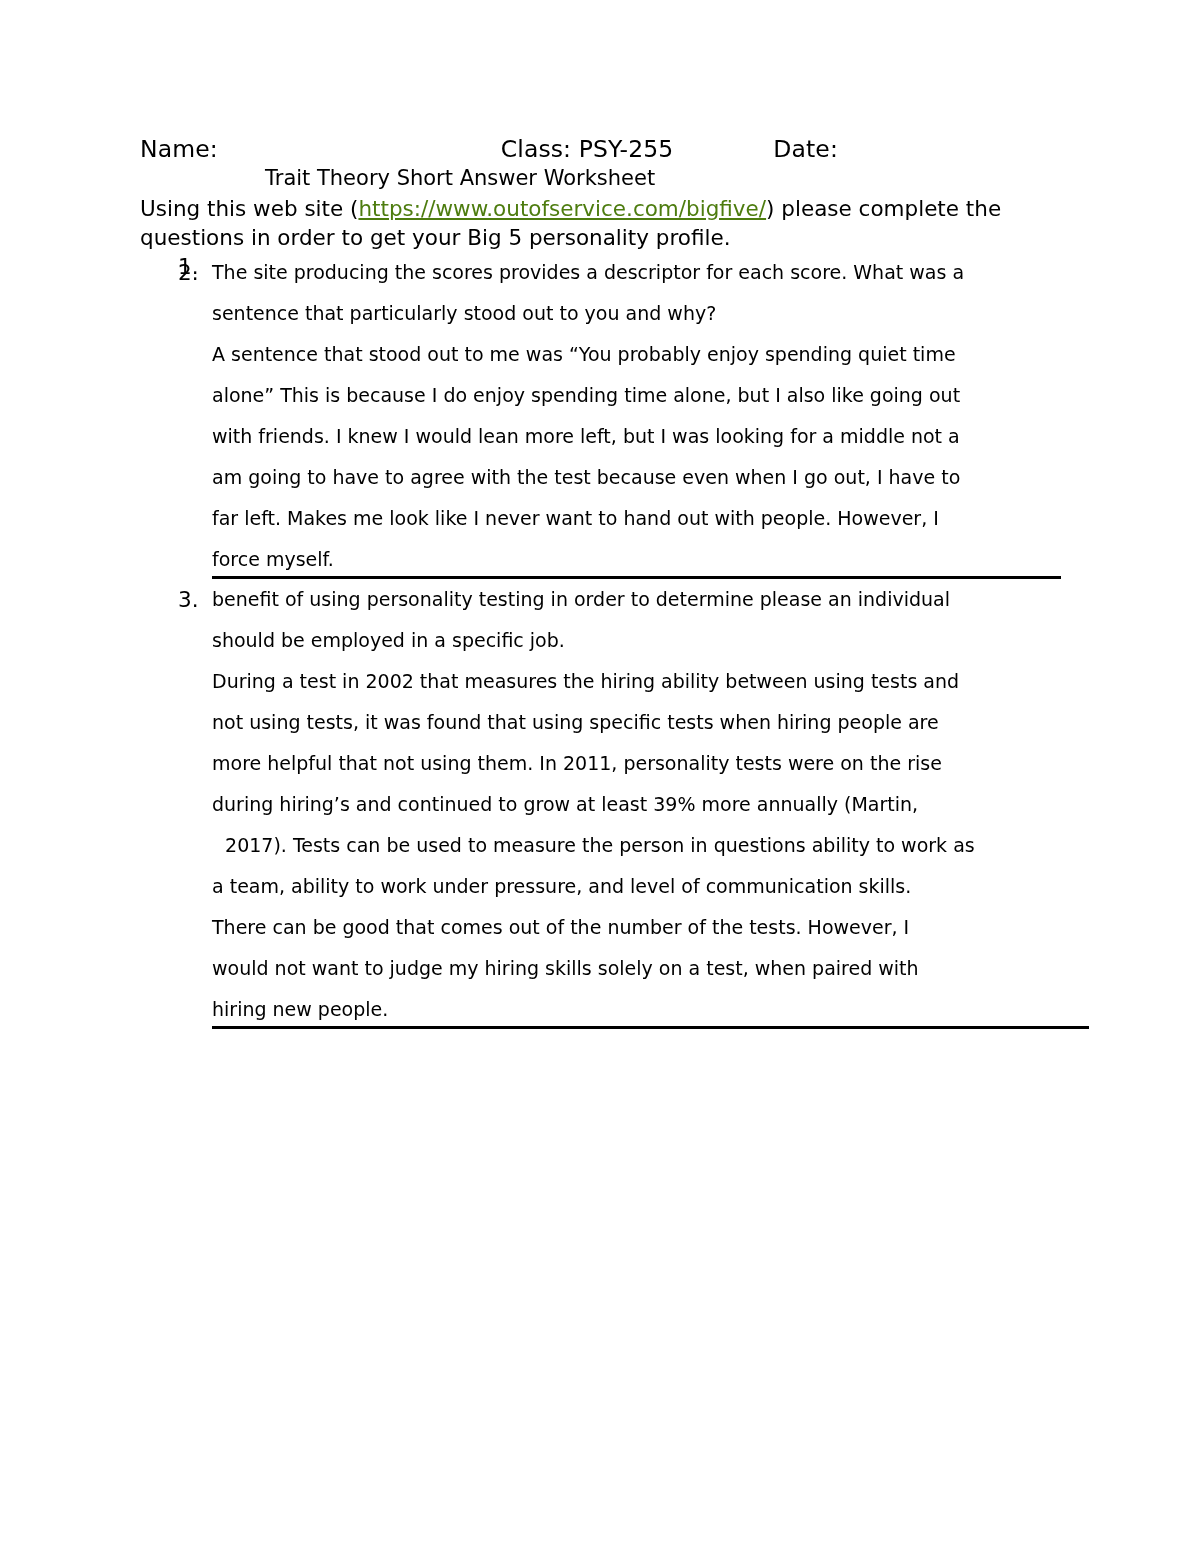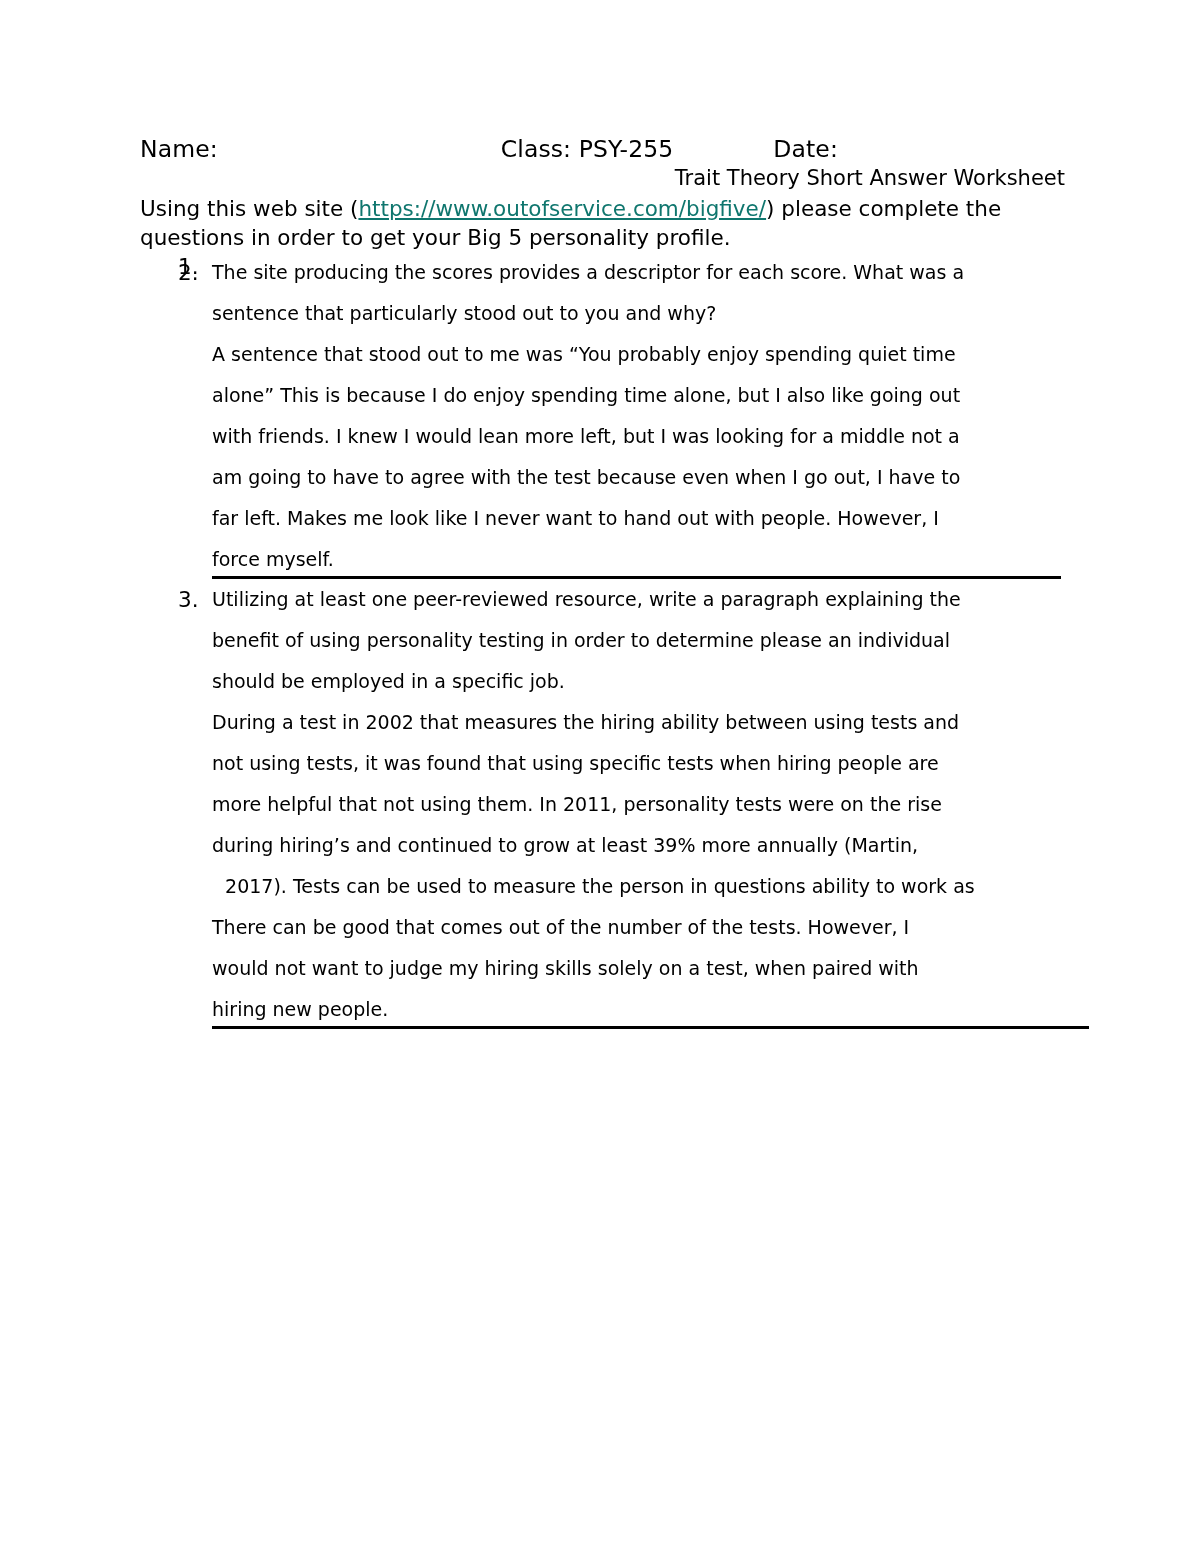--- a/index.html
+++ b/index.html
@@ -39,34 +39,34 @@
     line-height: 30px;
     white-space: pre;
     letter-spacing: 0.1px;
   }
   .header-row .tab-gap-1 { display: inline-block; width: 283px; }
   .header-row .tab-gap-2 { display: inline-block; width: 100px; }
 
   .doc-title {
     font-size: 21px;
     line-height: 28px;
-    text-align: right;
+    text-align: left;
     width: 800px;
     margin: 0 auto 0 125px;
   }
 
   .intro {
     font-size: 21.5px;
     line-height: 29px;
     margin-top: 2px;
     width: 882px;
   }
   .intro a,
   .link {
-    color: #0f766e;
+    color: #4d7c0f;
     text-decoration: underline;
   }
 
   
   ol.q-list {
     list-style: none;
     margin: 0;
     padding: 0;
   }
   li.q-item {
@@ -150,30 +150,30 @@
           <div class="ans-line">am going to have to agree with the test because even when I go out, I have to</div>
           <div class="ans-line">far left. Makes me look like I never want to hand out with people. However, I</div>
           <div class="ans-line">force myself.</div>
         </div>
         <div class="answer-rule rule-2"></div>
       </li>
 
       <li class="q-item q3-wrap">
         <span class="q-num q-num-spaced">3.</span>
         <div class="q-prompt-spaced">
-          <div class="ans-line">Utilizing at least one peer-reviewed resource, write a paragraph explaining the</div>
           <div class="ans-line">benefit of using personality testing in order to determine please an individual</div>
           <div class="ans-line">should be employed in a specific job.</div>
         </div>
         <div class="q-answer">
           <div class="ans-line">During a test in 2002 that measures the hiring ability between using tests and</div>
           <div class="ans-line">not using tests, it was found that using specific tests when hiring people are</div>
           <div class="ans-line">more helpful that not using them. In 2011, personality tests were on the rise</div>
           <div class="ans-line">during hiring’s and continued to grow at least 39% more annually (Martin,</div>
           <div class="ans-line indent-sp"> 2017). Tests can be used to measure the person in questions ability to work as</div>
+          <div class="ans-line">a team, ability to work under pressure, and level of communication skills.</div>
           <div class="ans-line">There can be good that comes out of the number of the tests. However, I</div>
           <div class="ans-line">would not want to judge my hiring skills solely on a test, when paired with</div>
           <div class="ans-line">hiring new people.</div>
         </div>
         <div class="answer-rule rule-3"></div>
       </li>
 
     </ol>
   </div>
 </div>

